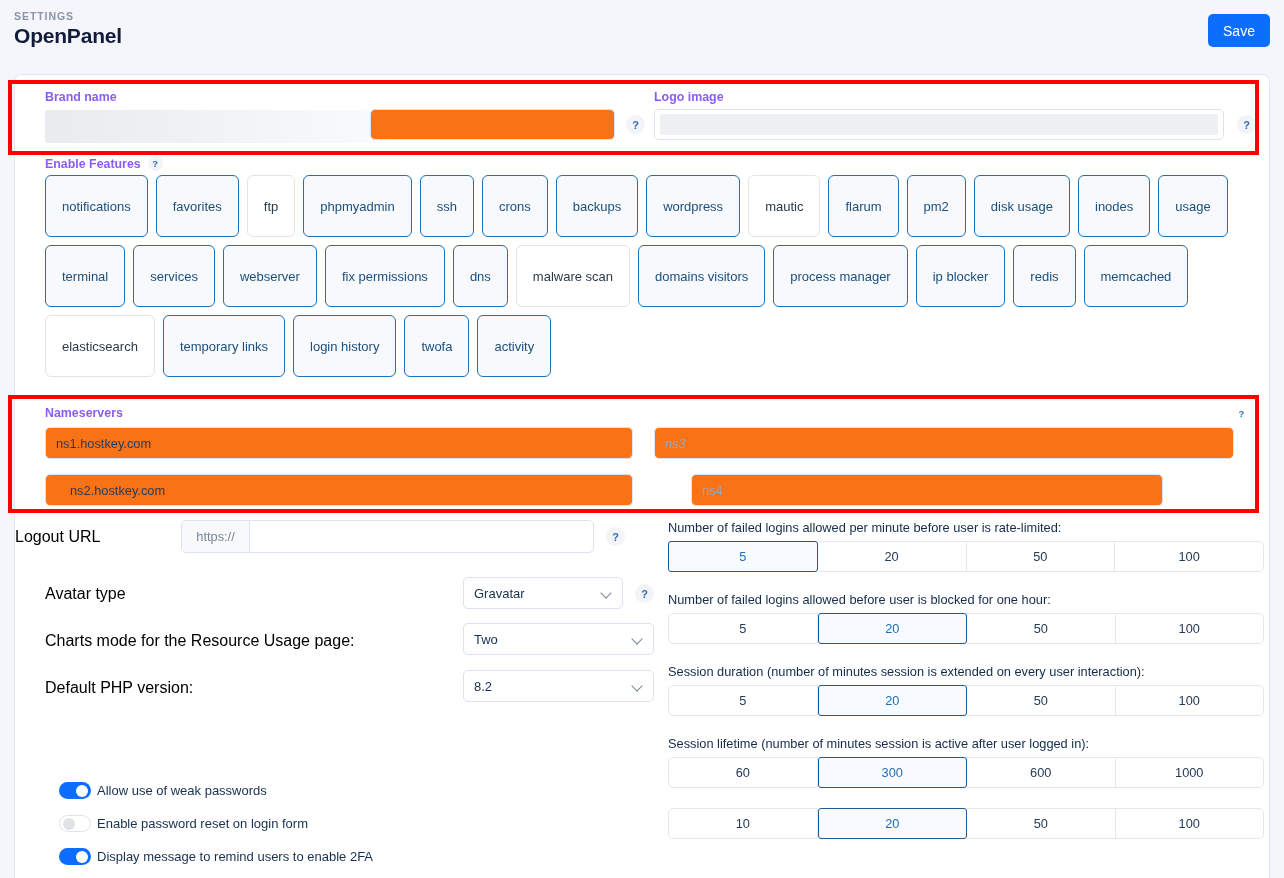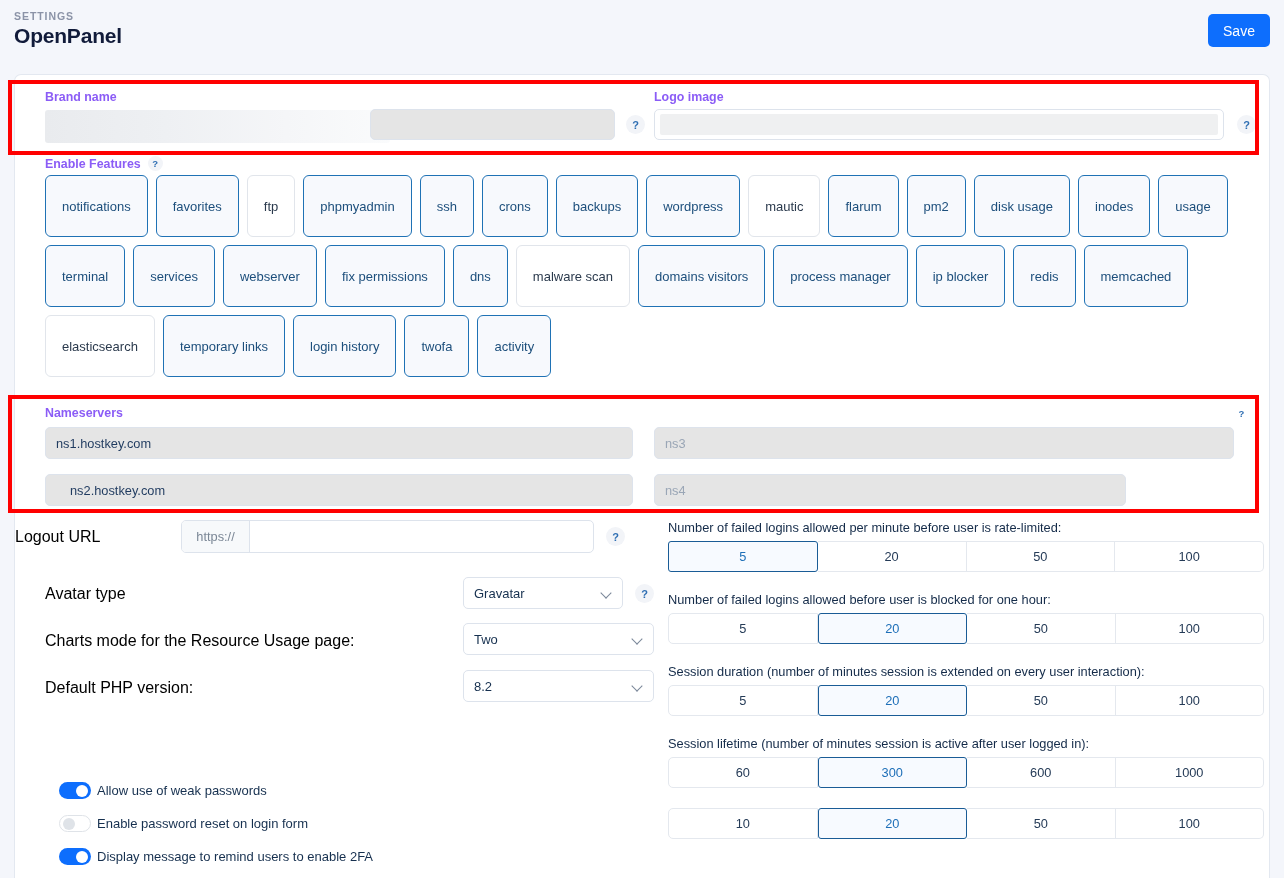--- a/index.html
+++ b/index.html
@@ -55,21 +55,21 @@
     font-size: 12.4px; color: #8b5cf6; font-weight: bold;
   }
   .help-icon {
     width: 19px; height: 19px; border-radius: 50%;
     background: #f2f4f8; color: #2f6fb3;
     font-size: 11px; font-weight: bold;
     display: flex; align-items: center; justify-content: center;
     cursor: pointer;
   }
   .txtinput {
-    background: #e5e5e5; border: 1px solid #dde3ec; border-radius: 5px;
+    background: #f97316; border: 1px solid #dde3ec; border-radius: 5px;
     font-size: 12.8px; color: #1f3a5f; font-family: inherit;
     padding: 0 10px; outline: none;
   }
   .txtinput::placeholder { color: #9aa6b6; }
   .redacted {
     background: linear-gradient(90deg,#e9ebee 0%,#eef0f3 35%,#f5f6f8 70%,#fafbfc 100%);
     border-radius: 3px;
   }
 
   
@@ -103,23 +103,23 @@
   }
   .chip.on  { background: #f7f9fd; border: 1px solid #1f72b5; color: #1d4f7c; }
   .chip.off { background: #ffffff; border: 1px solid #e1e5eb; color: #2b3a4d; }
 
   
   #ns-block { position: absolute; left: 0; top: 327px; width: 1256px; height: 110px; }
   #ns-label { position: absolute; left: 30px; top: 4px; }
   #ns-help  { position: absolute; left: 1219px; top: 4px; width: 15px; height: 15px; font-size: 9.5px; background: transparent; }
   .ns-input { position: absolute; height: 32px; }
   #ns1 { left: 30px;  top: 25px;  width: 588px; }
-  #ns3 { left: 639px; top: 25px;  width: 580px; }
+  #ns3 { left: 639px; top: 25px;  width: 580px; font-style: italic; }
   #ns2 { left: 30px;  top: 72px;  width: 588px; padding-left: 24px; }
-  #ns4 { left: 639px; top: 72px;  width: 472px; }
+  #ns4 { left: 676px; top: 72px;  width: 472px; }
 
   
   #left-col { position: absolute; left: 0; top: 445px; width: 640px; }
 
   #logout-row { left: 30px; top: 10px; width: 610px; }
   #logout-label { position: absolute; left: 0; top: 8px; }
   #logout-group {
     position: absolute; left: 166px; top: 0; width: 413px; height: 33px;
     display: flex; border: 1px solid #dde3ec; border-radius: 5px; overflow: hidden; background:#fff;
   }

